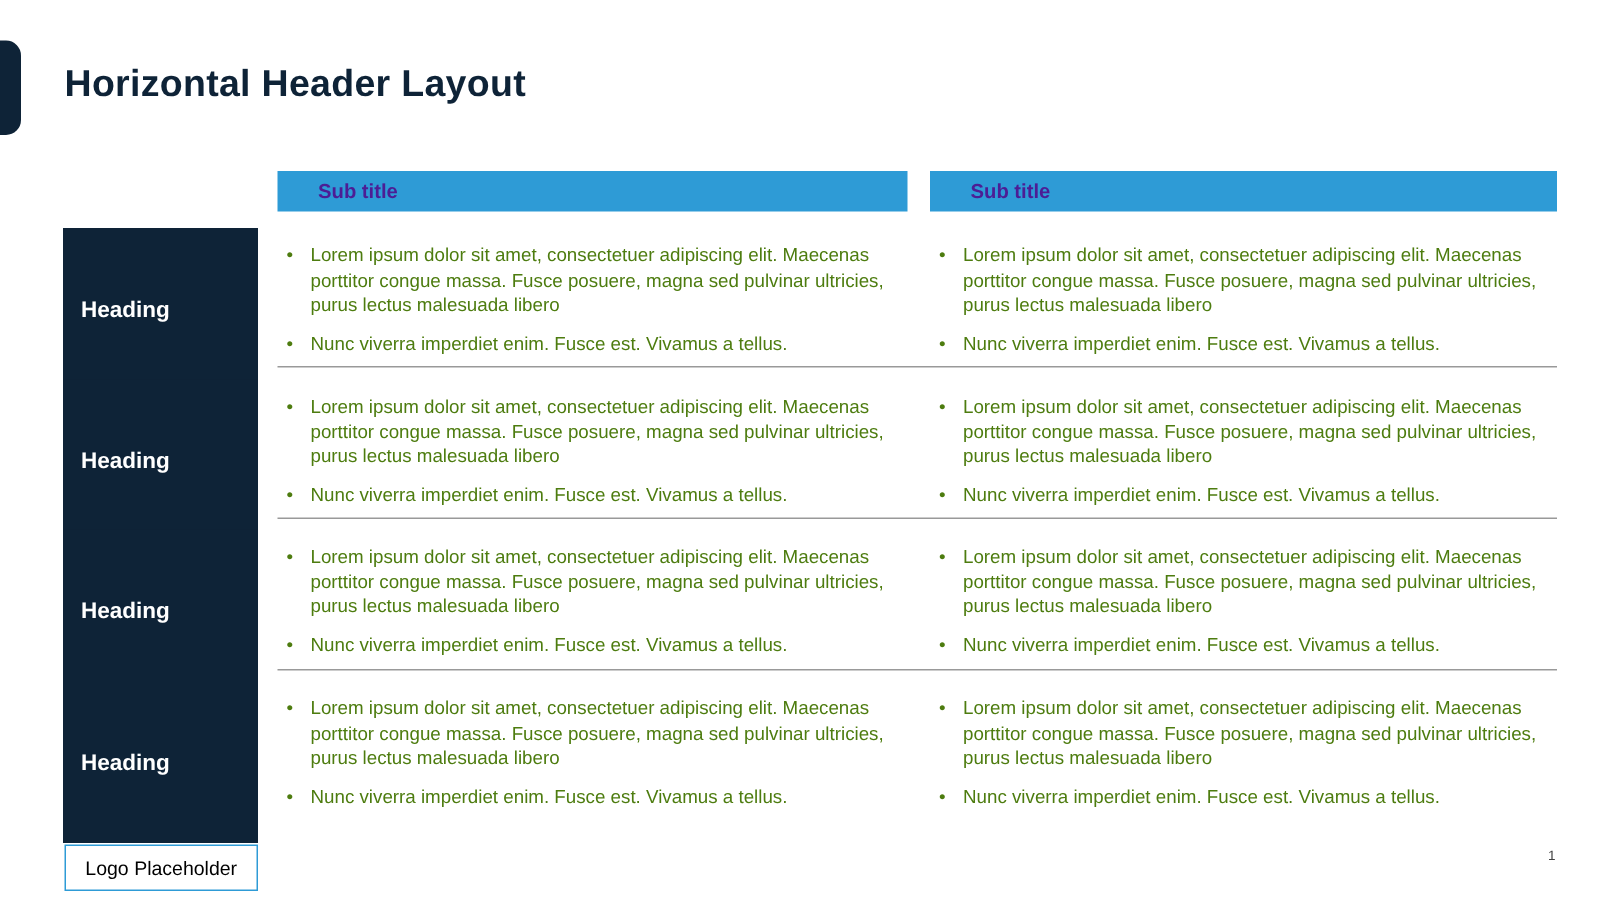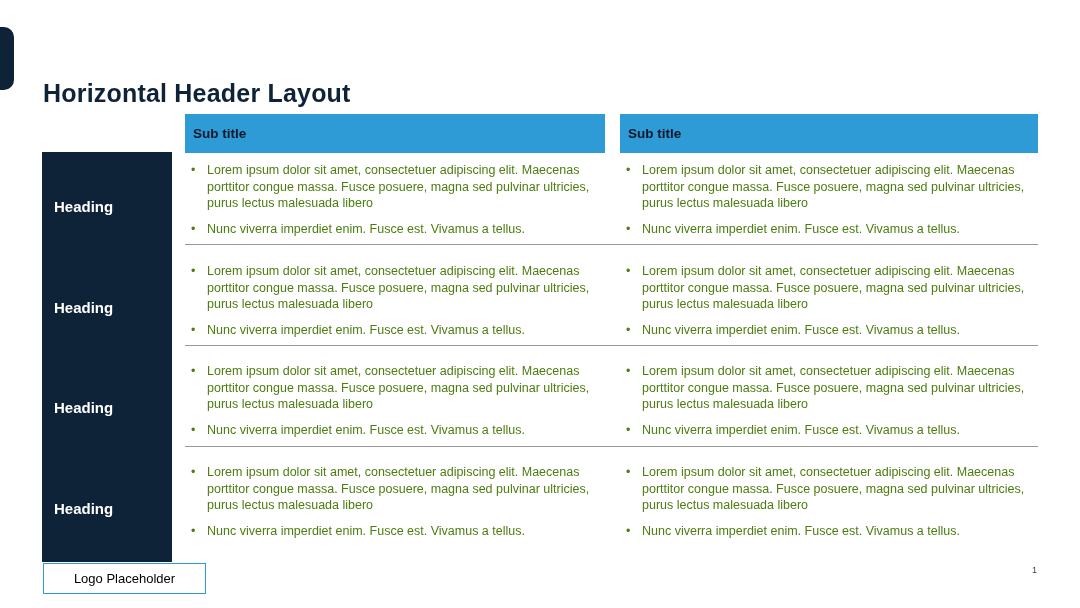--- a/index.html
+++ b/index.html
@@ -21,32 +21,31 @@
     border-radius:0 10px 10px 0;
   }
 
   .title {
     position:absolute;
     left:43px; top:42px;
     font-size:25px;
     font-weight:bold;
     color:var(--navy,#0E2337);
     letter-spacing:0.2px;
-    margin-top:37px;
   }
 
   .subtitle-bar {
     position:absolute;
-    top:114px; height:39px;
+    top:114px; height:27px;
     background:var(--blue,#2E9BD6);
-    color:#0f172a;
+    color:#4c1d95;
     font-weight:bold;
     font-size:13.5px;
     display:flex; align-items:center;
-    padding-left:8px;
+    padding-left:27px;
   }
   .subtitle-bar.c1 { left:185px; width:420px; }
   .subtitle-bar.c2 { left:620px; width:418px; }
 
   .row { position:absolute; left:42px; width:996px; }
   .row.r1 { top:150px; height:95px; }
   .row.r2 { top:251px; height:95px; }
   .row.r3 { top:351px; height:96px; }
   .row.r4 { top:452px; height:90px; }
 
@@ -82,21 +81,21 @@
   .divider {
     position:absolute;
     left:143px; right:0; bottom:0;
     height:1px;
     background:#999999;
   }
 
   .logo-box {
     position:absolute;
     left:43px; top:563px;
-    width:163px; height:31px;
+    width:129px; height:31px;
     border:1px solid var(--blue,#2E9BD6);
     display:flex; align-items:center; justify-content:center;
     font-size:13px;
     color:#000000;
     background:#ffffff;
   }
 
   .page-num {
     position:absolute;
     left:1032px; top:565px;

